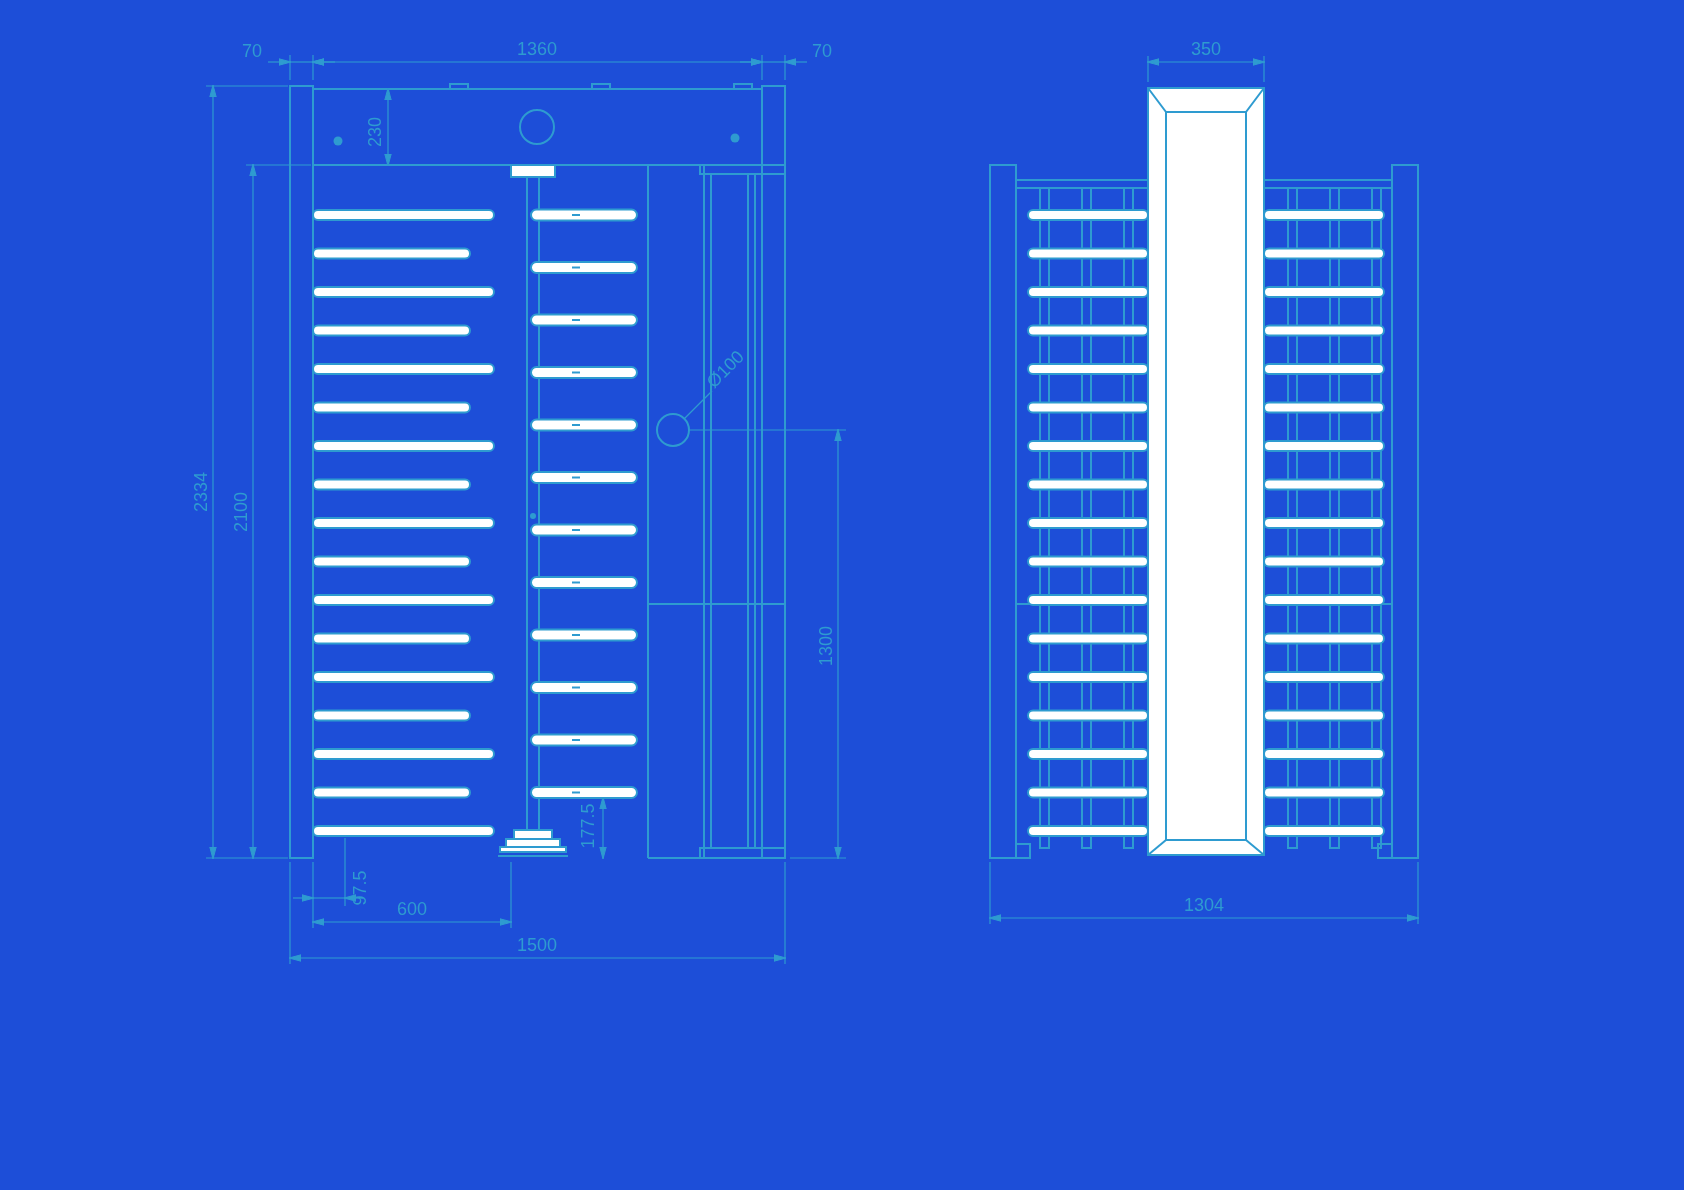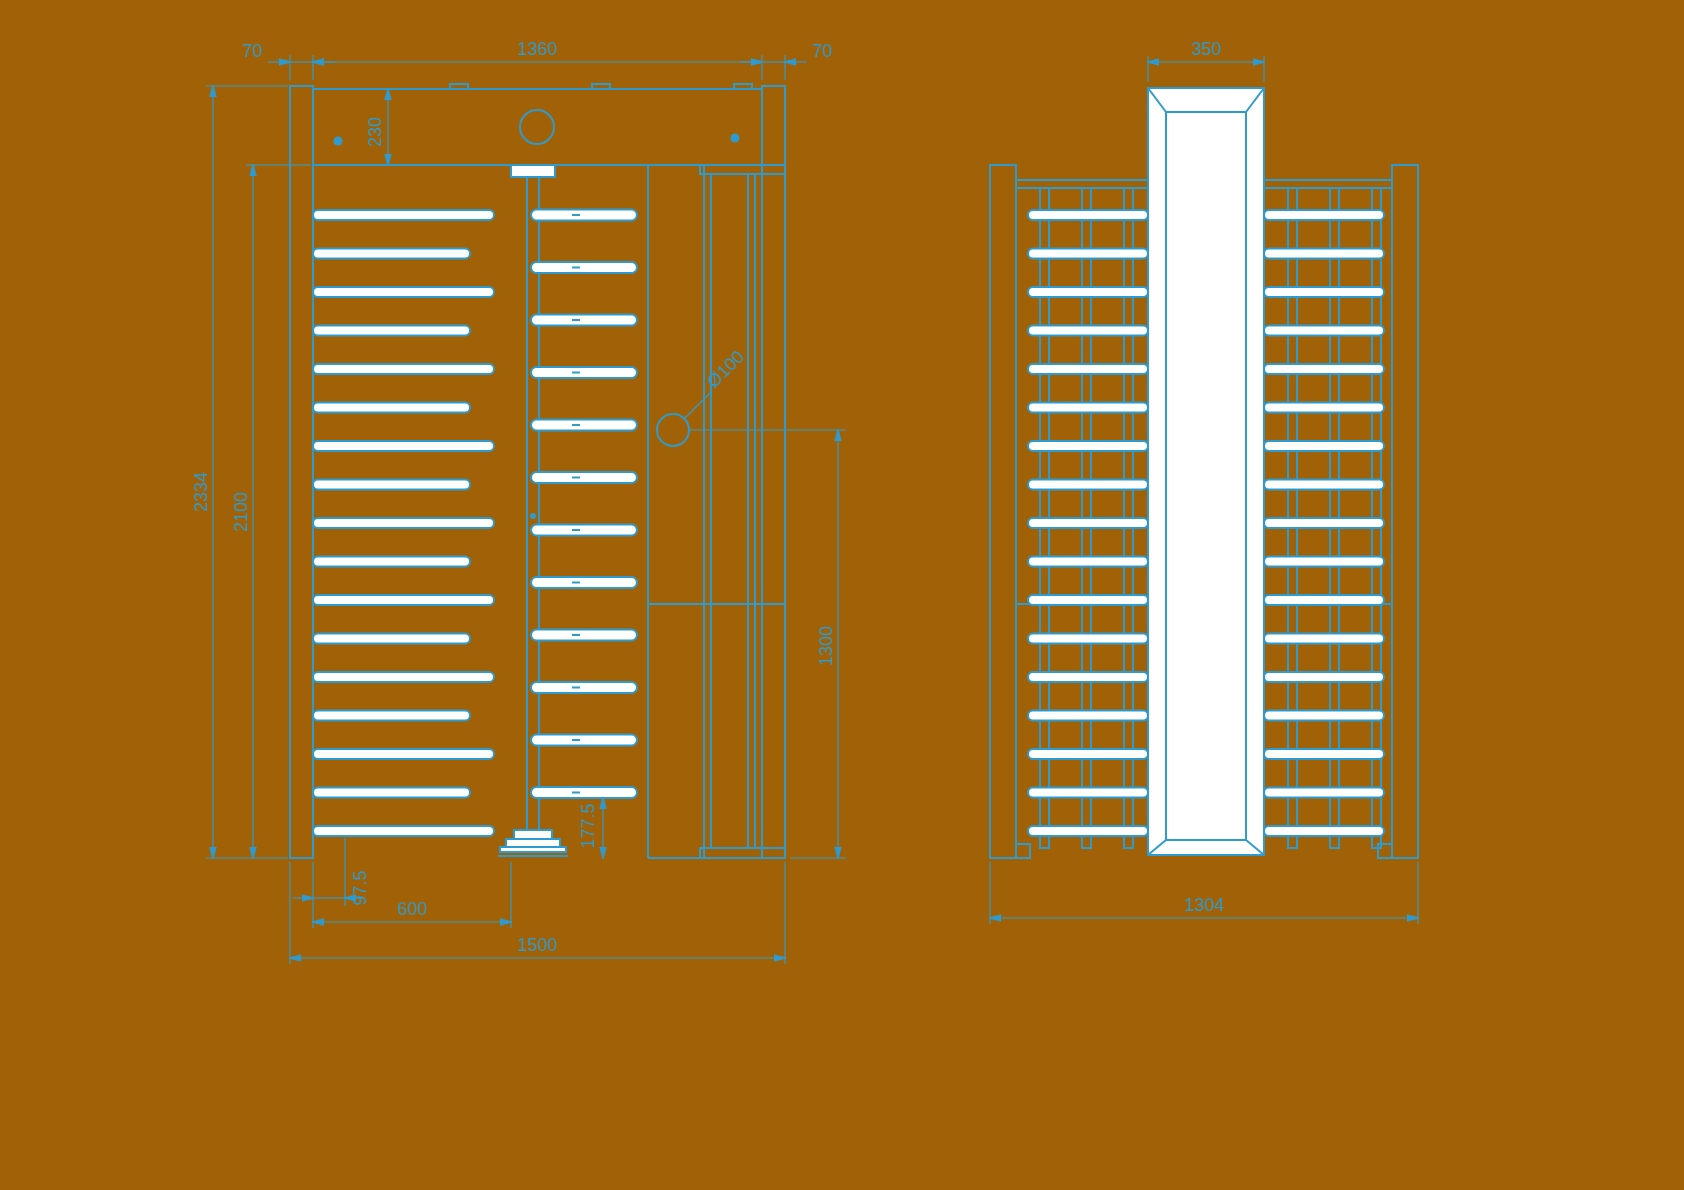--- a/index.html
+++ b/index.html
@@ -1,16 +1,16 @@
 <!DOCTYPE html>
 <html><head>
 <meta charset="utf-8">
 <style>
   html,body{margin:0;padding:0;background:#ffffff;}
-  .stage{position:relative;width:1684px;height:1190px;background:#a16207;overflow:hidden;
+  .stage{position:relative;width:1684px;height:1190px;background:#1d4ed8;overflow:hidden;
          font-family:"Liberation Sans",sans-serif;}
   svg{display:block;}
   .geo{fill:none;stroke:#2e9bd0;stroke-width:2;stroke-linejoin:miter;stroke-linecap:butt;}
   .geo .bar{fill:#ffffff;}
   .dim line{fill:none;stroke:#2e9bd0;stroke-width:1.2;}
   .soliddot{fill:#2e9bd0;stroke:none;}
   text.dimtext{font-family:"Liberation Sans",sans-serif;font-size:18px;fill:#2e9bd0;stroke:none;}
 </style>
 </head>
 <body>

